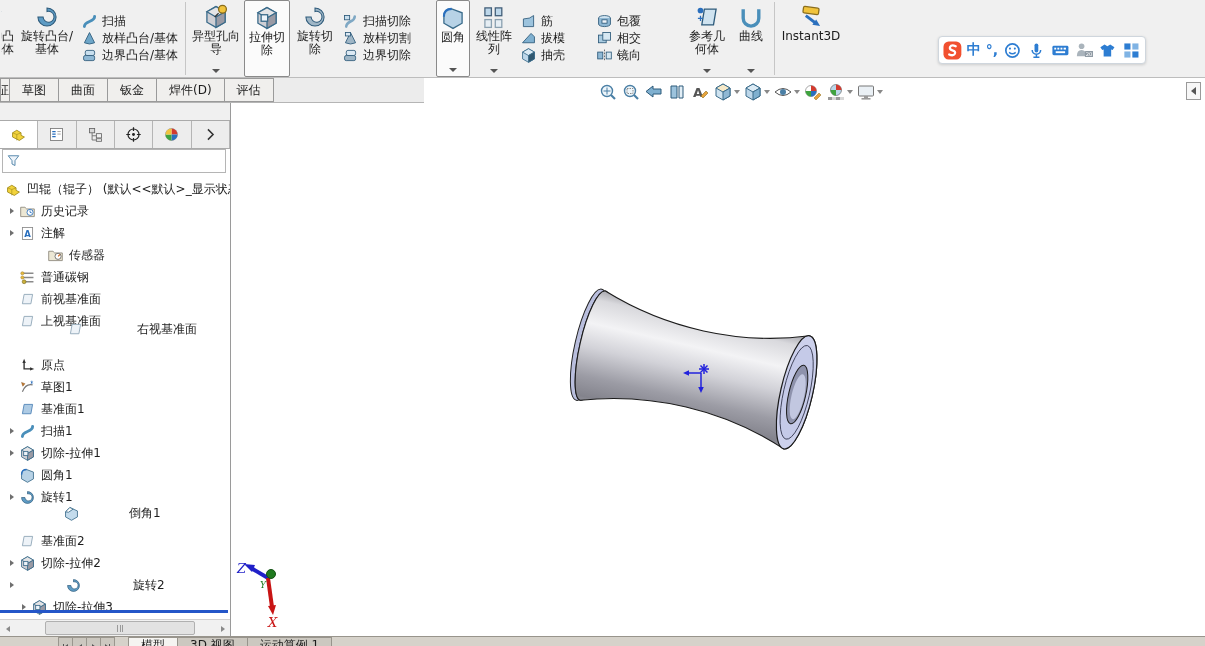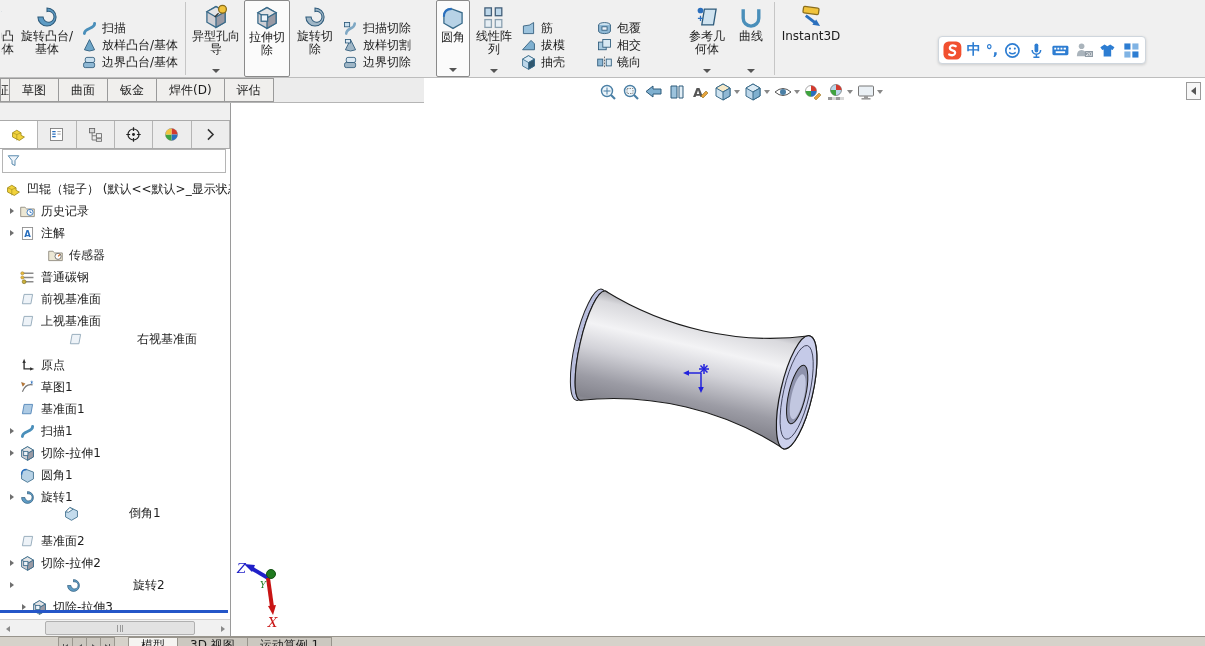--- a/index.html
+++ b/index.html
@@ -9,21 +9,21 @@
   .ribbon{position:absolute;top:0;left:0;width:1205px;height:78px;background:#f0f0f0;
           border-bottom:1px solid #bdbdbd;box-sizing:border-box;display:flex;align-items:stretch;gap:2px;padding:0 1px;}
   .rib-big{display:flex;flex-direction:column;align-items:center;padding-top:4px;position:relative;
            text-align:center;line-height:13px;box-sizing:border-box;}
   .rib-big.boxed{border:1px solid #8a8a8a;background:#fbfbfb;border-radius:2px;}
   .rib-big.clip{overflow:hidden;}
   .rib-big.clip .ric26{margin-left:-34px;}
   .rib-big.clip .rlbl{width:46px;margin-left:-34px;text-align:right;white-space:pre-line;}
   .ric26{width:26px;height:26px;flex:0 0 auto;}
   .rlbl{display:block;}
-  .rib-stack{display:flex;flex-direction:column;justify-content:space-between;padding:20px 2px;box-sizing:border-box;}
+  .rib-stack{display:flex;flex-direction:column;justify-content:center;padding:20px 2px;box-sizing:border-box;}
   .rib-small{display:flex;align-items:center;gap:4px;height:21px;}
   .ric16{width:17px;height:17px;flex:0 0 auto;}
   .rib-sep{width:1px;background:#c6c6c6;margin:2px 2px;}
   .dd{position:absolute;bottom:4px;left:50%;margin-left:-4px;width:0;height:0;
       border-left:4px solid transparent;border-right:4px solid transparent;border-top:4px solid #555;}
   
   .sogou{position:absolute;top:36px;left:938px;width:208px;height:28px;background:#fff;
          border:1px solid #cfd6dd;border-radius:4px;box-shadow:0 1px 3px rgba(0,0,0,.15);
          display:flex;align-items:center;gap:5px;padding:0 4px;box-sizing:border-box;}
   .sg-ic{width:19px;height:19px;display:flex;align-items:center;justify-content:center;}
@@ -543,21 +543,21 @@
           </svg></span>
         <span class="tlabel">前视基准面</span>
       </div>
       <div class="trow" style="top: 207px;">
         <span class="tarrow"></span>
         <span class="tic"><svg width="100%" height="100%" viewBox="0 0 20 20" xmlns="http://www.w3.org/2000/svg">
             <path d="M6 4 H16 L14 15 H4 Z" fill="#eef3f8" stroke="#8aa2b4"></path>
           </svg></span>
         <span class="tlabel">上视基准面</span>
       </div>
-      <div class="trow" style="top: 225px; gap: 48px;">
+      <div class="trow" style="top: 215px; gap: 48px;">
         <span class="tarrow"></span>
         <span class="tic"><svg width="100%" height="100%" viewBox="0 0 20 20" xmlns="http://www.w3.org/2000/svg">
             <path d="M6 4 H16 L14 15 H4 Z" fill="#eef3f8" stroke="#8aa2b4"></path>
           </svg></span>
         <span class="tlabel">右视基准面</span>
       </div>
       <div class="trow" style="top: 251px;">
         <span class="tarrow"></span>
         <span class="tic"><svg width="100%" height="100%" viewBox="0 0 20 20" xmlns="http://www.w3.org/2000/svg">
             <path d="M6 5 L6 14 L15 14" fill="none" stroke="#333" stroke-width="1.6"></path>

